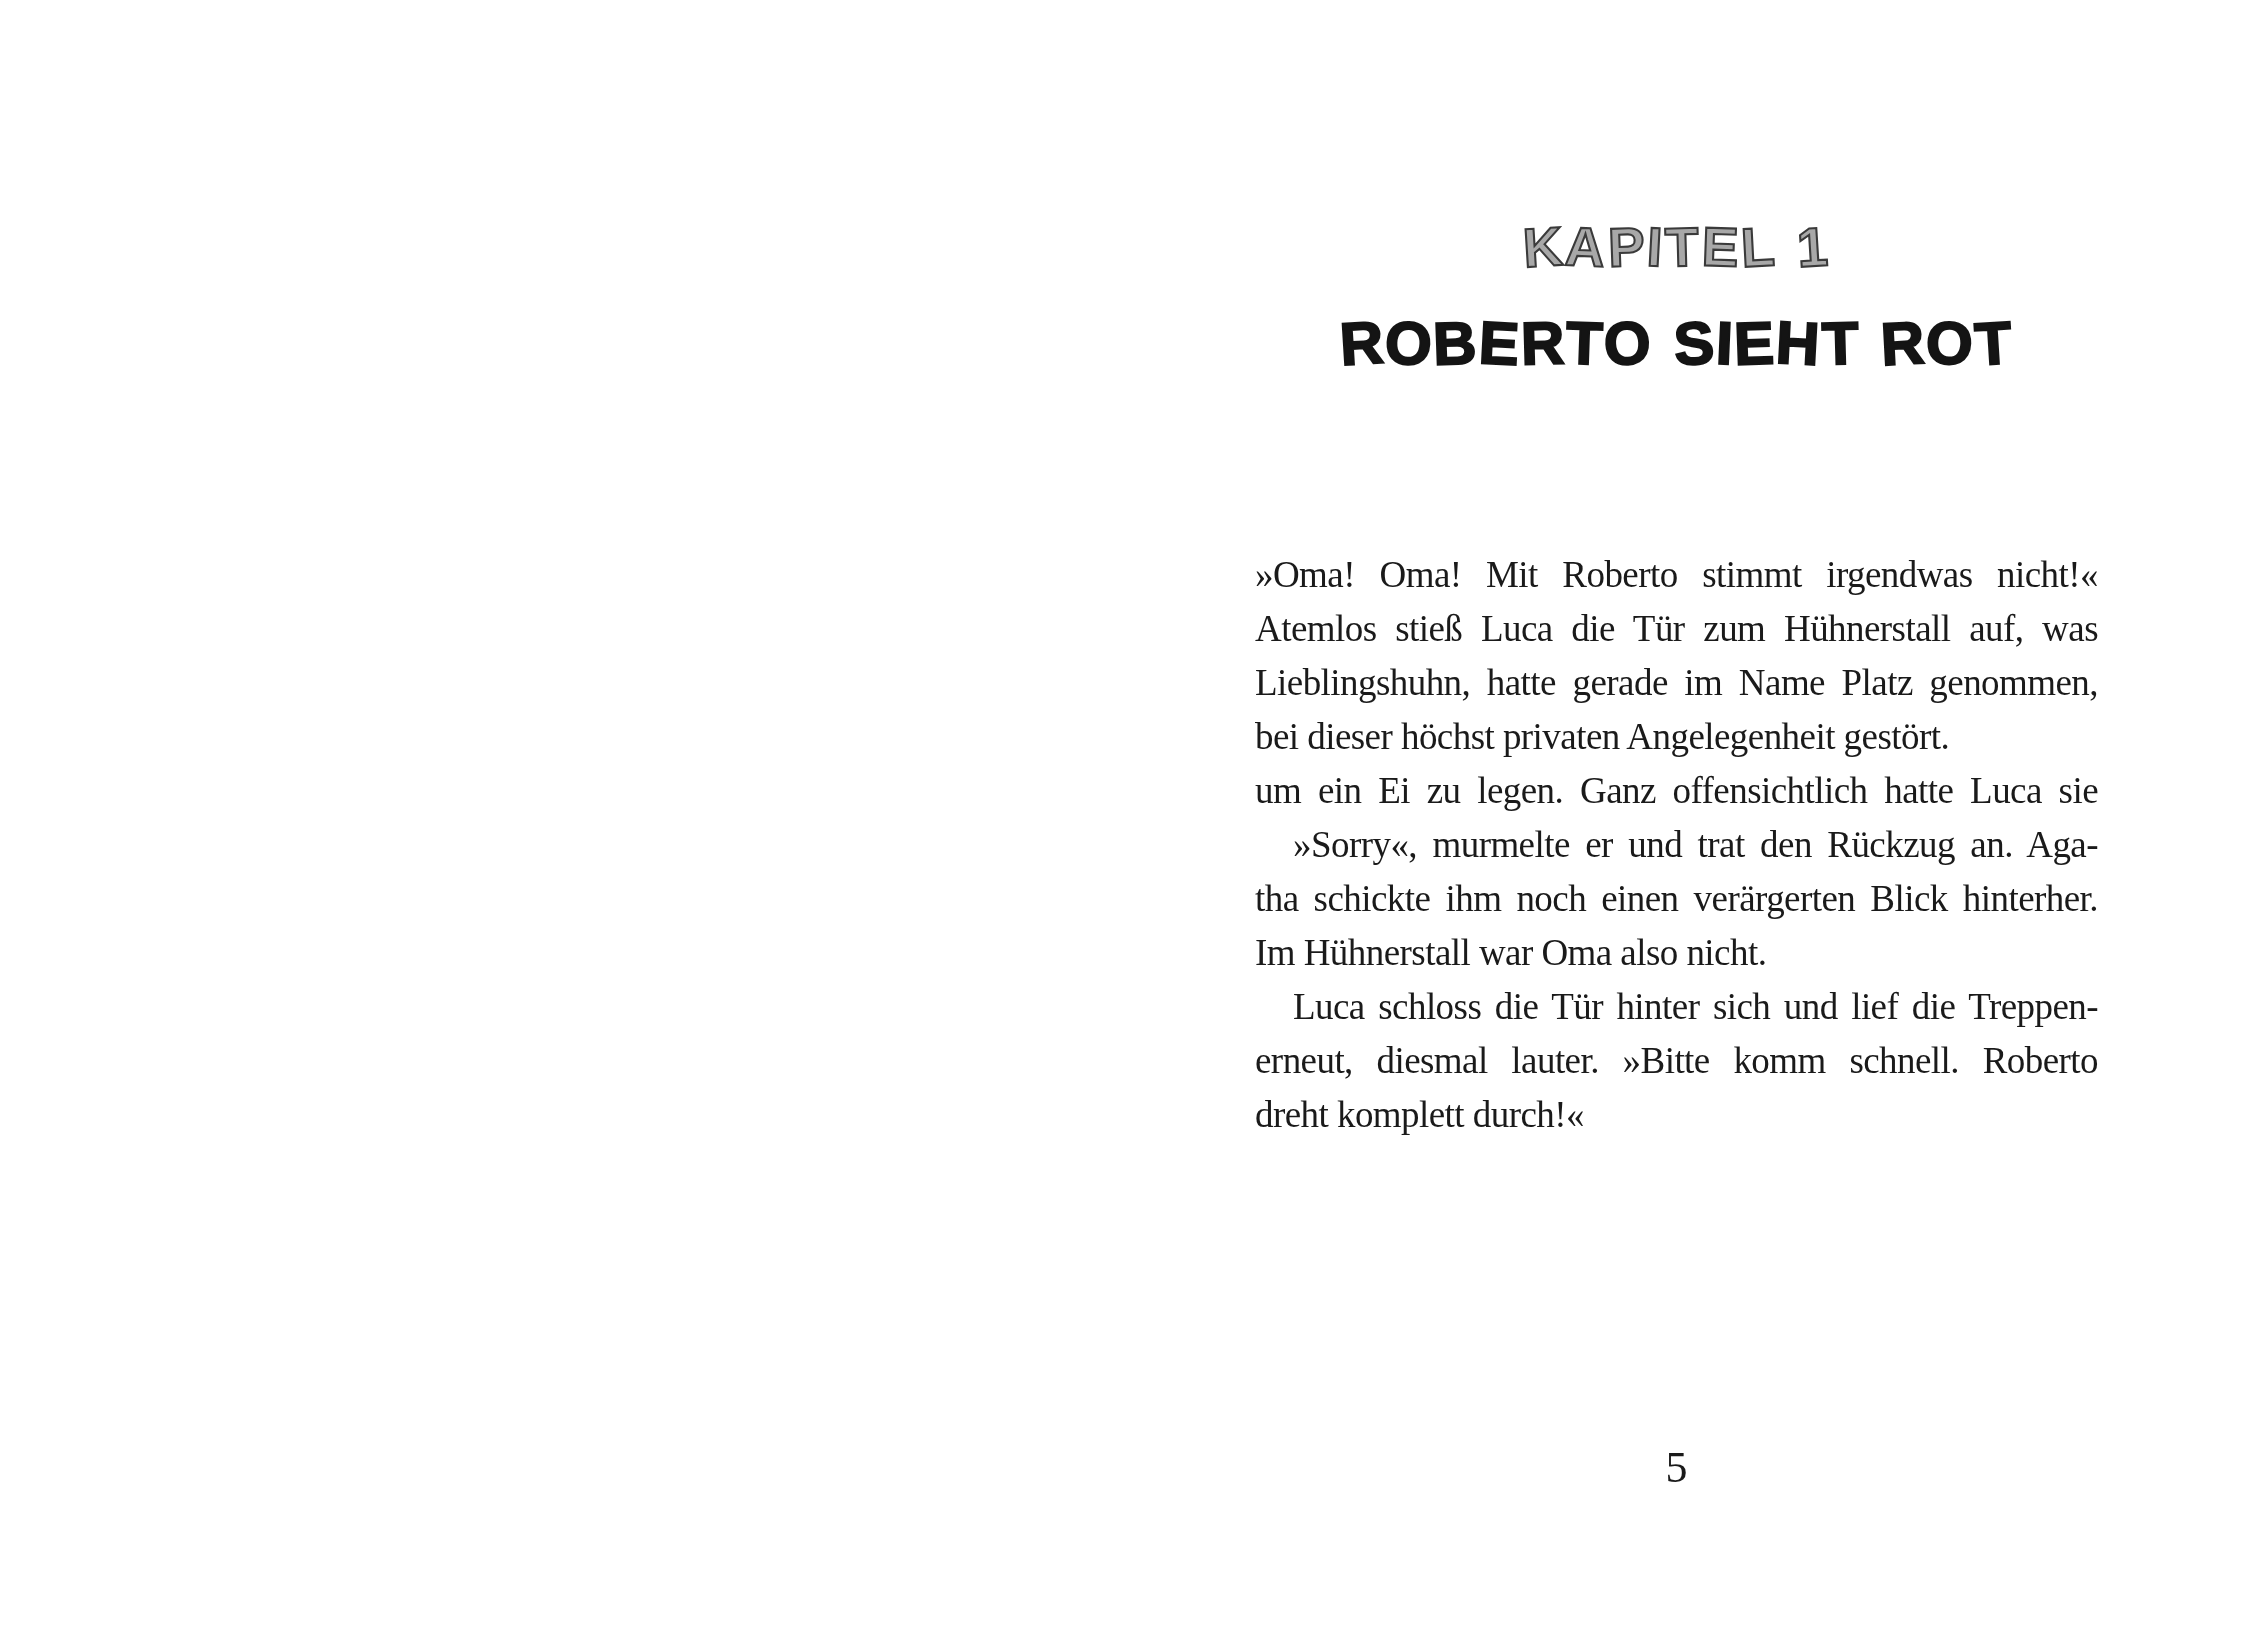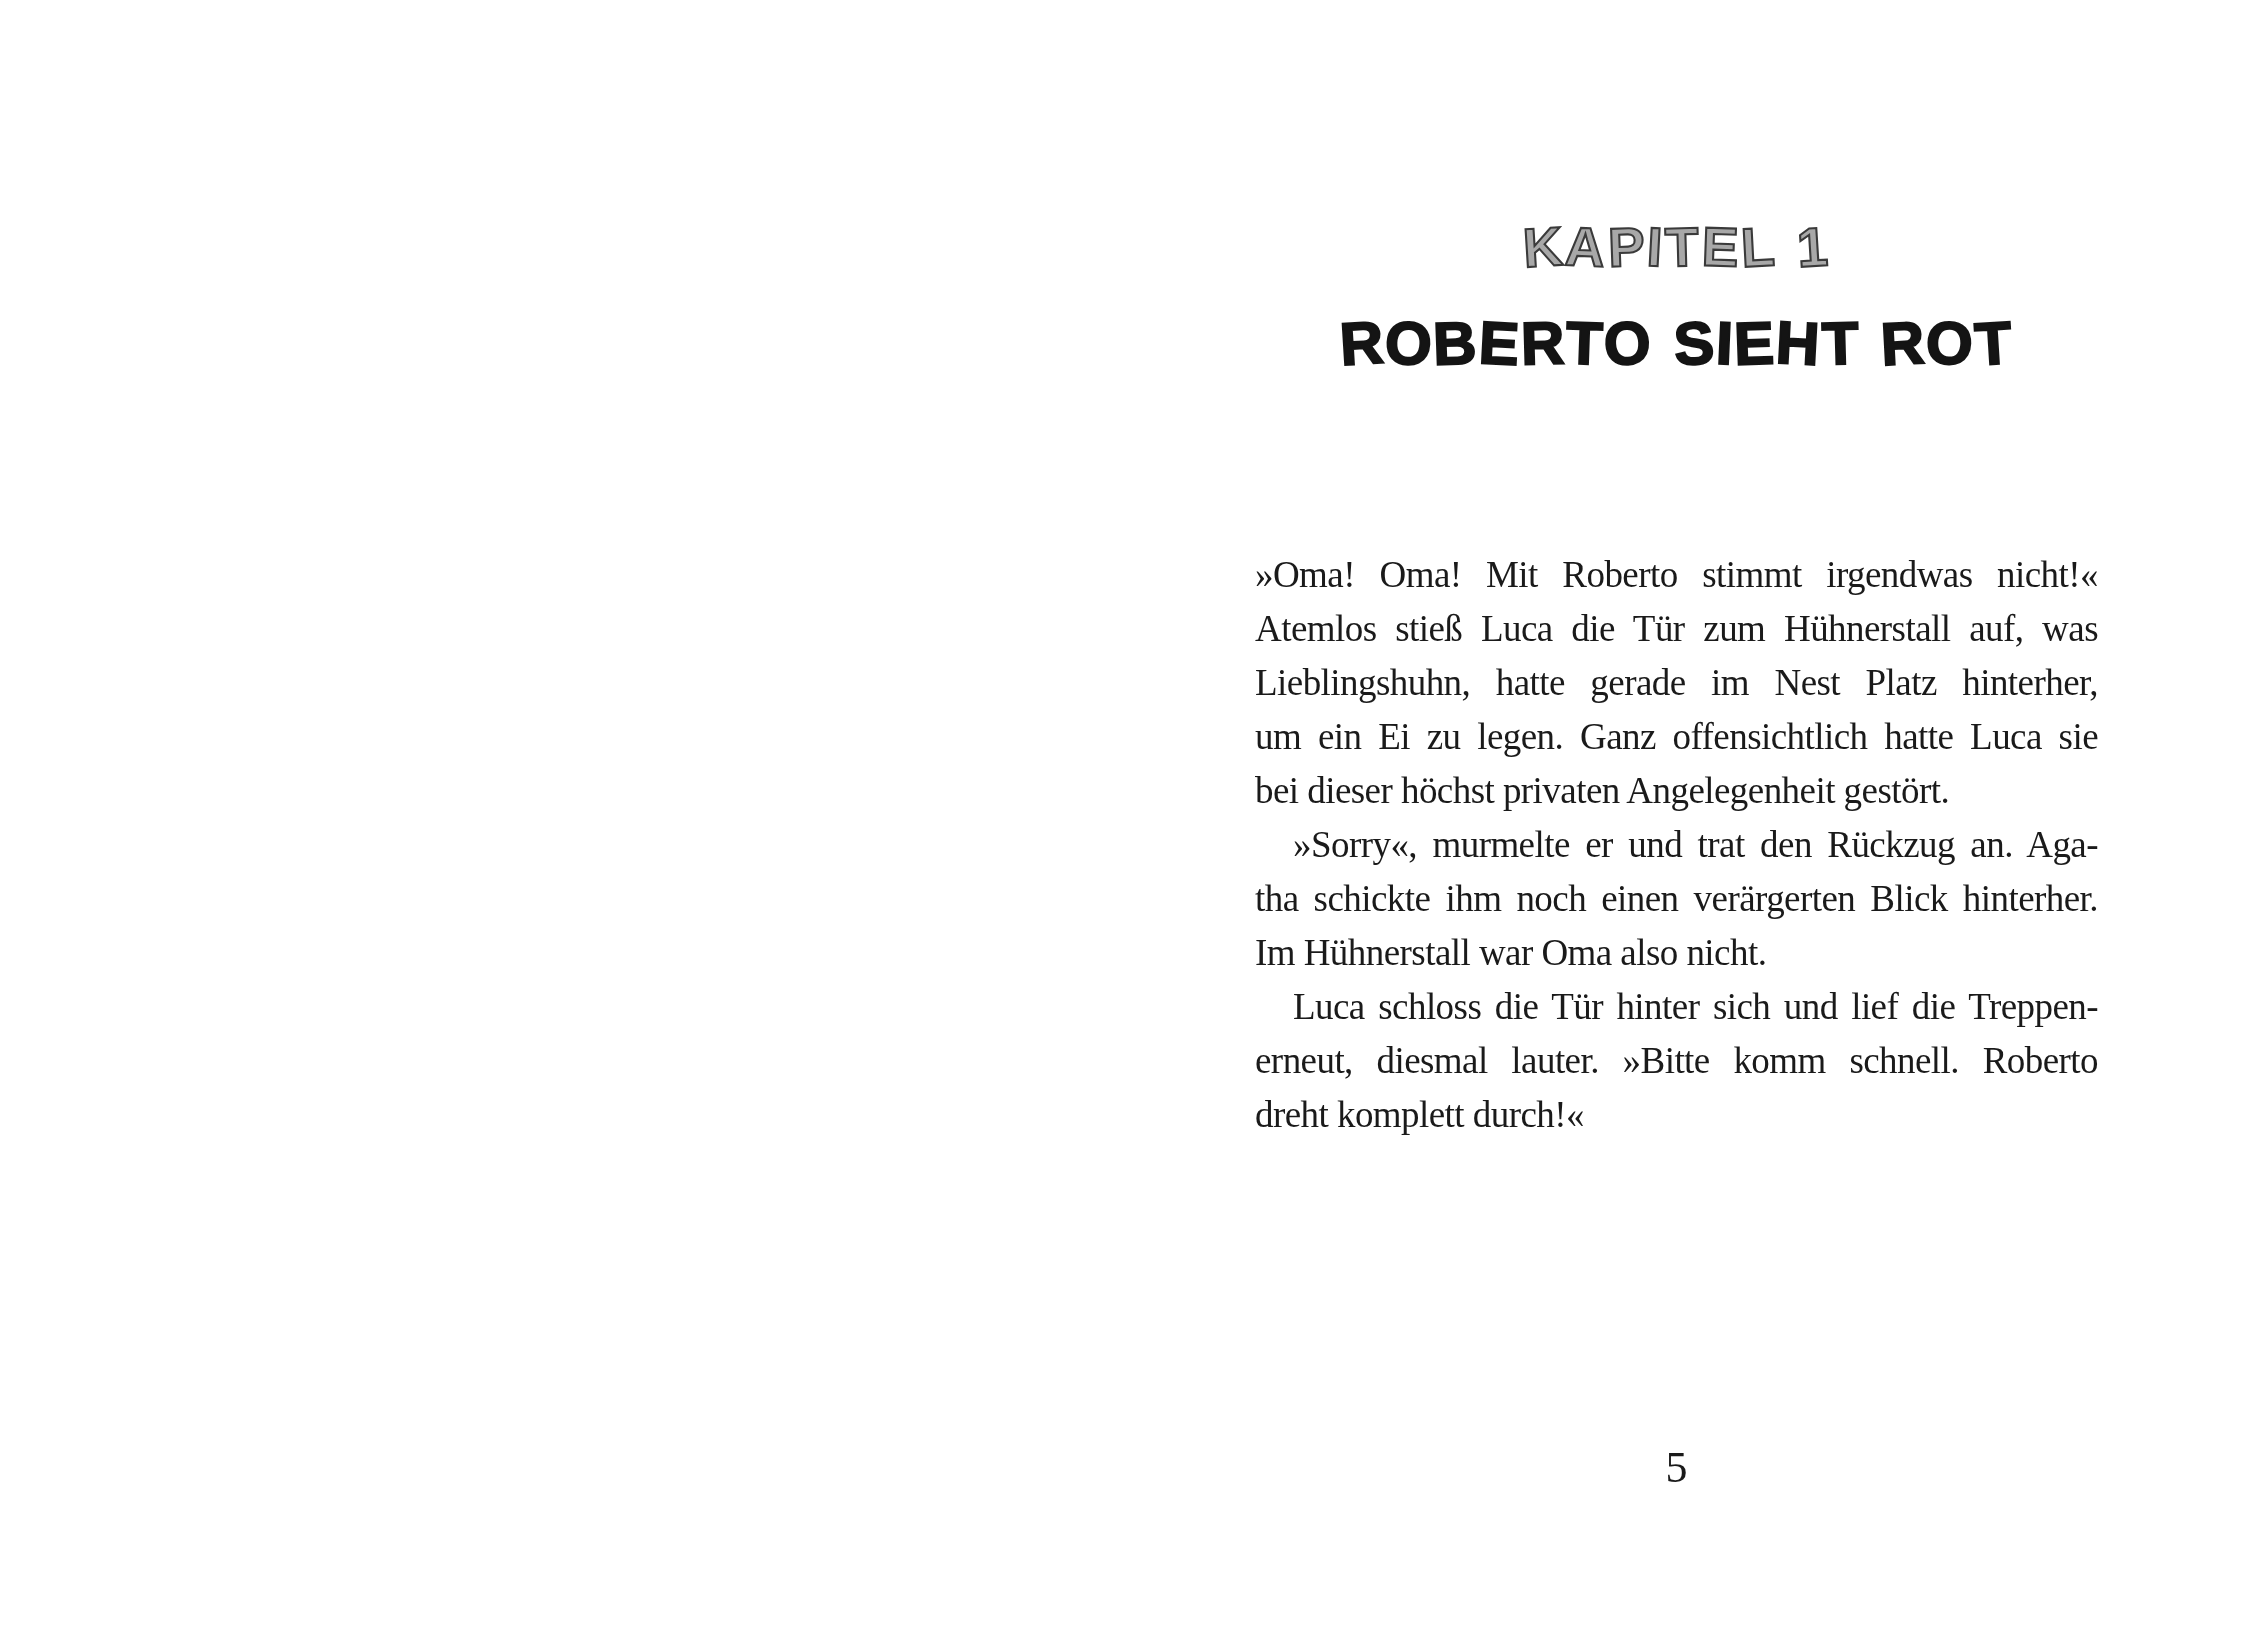--- a/index.html
+++ b/index.html
@@ -87,23 +87,23 @@
 <body>
 
 <div class="left-page"></div>
 
 <div class="right-page">
   <div class="chapter-label comic"><span class="comic-ch" style="transform: rotate(-3.5deg);">K</span><span class="comic-ch" style="transform: rotate(2.5deg);">A</span><span class="comic-ch" style="transform: rotate(-2deg);">P</span><span class="comic-ch" style="transform: rotate(3deg);">I</span><span class="comic-ch" style="transform: rotate(-1.5deg);">T</span><span class="comic-ch" style="transform: rotate(2deg);">E</span><span class="comic-ch" style="transform: rotate(-3deg);">L</span><span class="comic-ch" style="width: 0.35em; transform: rotate(1.5deg);">&nbsp;</span><span class="comic-ch" style="transform: rotate(-3.5deg);">1</span></div>
   <div class="chapter-title comic"><span class="comic-ch" style="transform: rotate(-3.5deg);">R</span><span class="comic-ch" style="transform: rotate(2.5deg);">O</span><span class="comic-ch" style="transform: rotate(-2deg);">B</span><span class="comic-ch" style="transform: rotate(3deg);">E</span><span class="comic-ch" style="transform: rotate(-1.5deg);">R</span><span class="comic-ch" style="transform: rotate(2deg);">T</span><span class="comic-ch" style="transform: rotate(-3deg);">O</span><span class="comic-ch" style="width: 0.35em; transform: rotate(1.5deg);">&nbsp;</span><span class="comic-ch" style="transform: rotate(-3.5deg);">S</span><span class="comic-ch" style="transform: rotate(2.5deg);">I</span><span class="comic-ch" style="transform: rotate(-2deg);">E</span><span class="comic-ch" style="transform: rotate(3deg);">H</span><span class="comic-ch" style="transform: rotate(-1.5deg);">T</span><span class="comic-ch" style="width: 0.35em; transform: rotate(2deg);">&nbsp;</span><span class="comic-ch" style="transform: rotate(-3deg);">R</span><span class="comic-ch" style="transform: rotate(1.5deg);">O</span><span class="comic-ch" style="transform: rotate(-3.5deg);">T</span></div>
   <div class="body-text">
       <div class="textline">»Oma! Oma! Mit Roberto stimmt irgendwas nicht!«</div>
       <div class="textline">Atemlos stieß Luca die Tür zum Hühnerstall auf, was</div>
-      <div class="textline">Lieblingshuhn, hatte gerade im Nest Platz hinterher,</div>
+      <div class="textline">Lieblingshuhn, hatte gerade im Name Platz genommen,</div>
+      <div class="textline para-end">bei dieser höchst privaten Angelegenheit gestört.</div>
       <div class="textline">um ein Ei zu legen. Ganz offensichtlich hatte Luca sie</div>
-      <div class="textline para-end">bei dieser höchst privaten Angelegenheit gestört.</div>
       <div class="textline indent">»Sorry«, murmelte er und trat den Rückzug an. Aga-</div>
       <div class="textline">tha schickte ihm noch einen verärgerten Blick hinterher.</div>
       <div class="textline para-end">Im Hühnerstall war Oma also nicht.</div>
       <div class="textline indent">Luca schloss die Tür hinter sich und lief die Treppen-</div>
       <div class="textline">erneut, diesmal lauter. »Bitte komm schnell. Roberto</div>
       <div class="textline para-end">dreht komplett durch!«</div>
     </div>
   <div class="page-number">5</div>
 </div>
 

